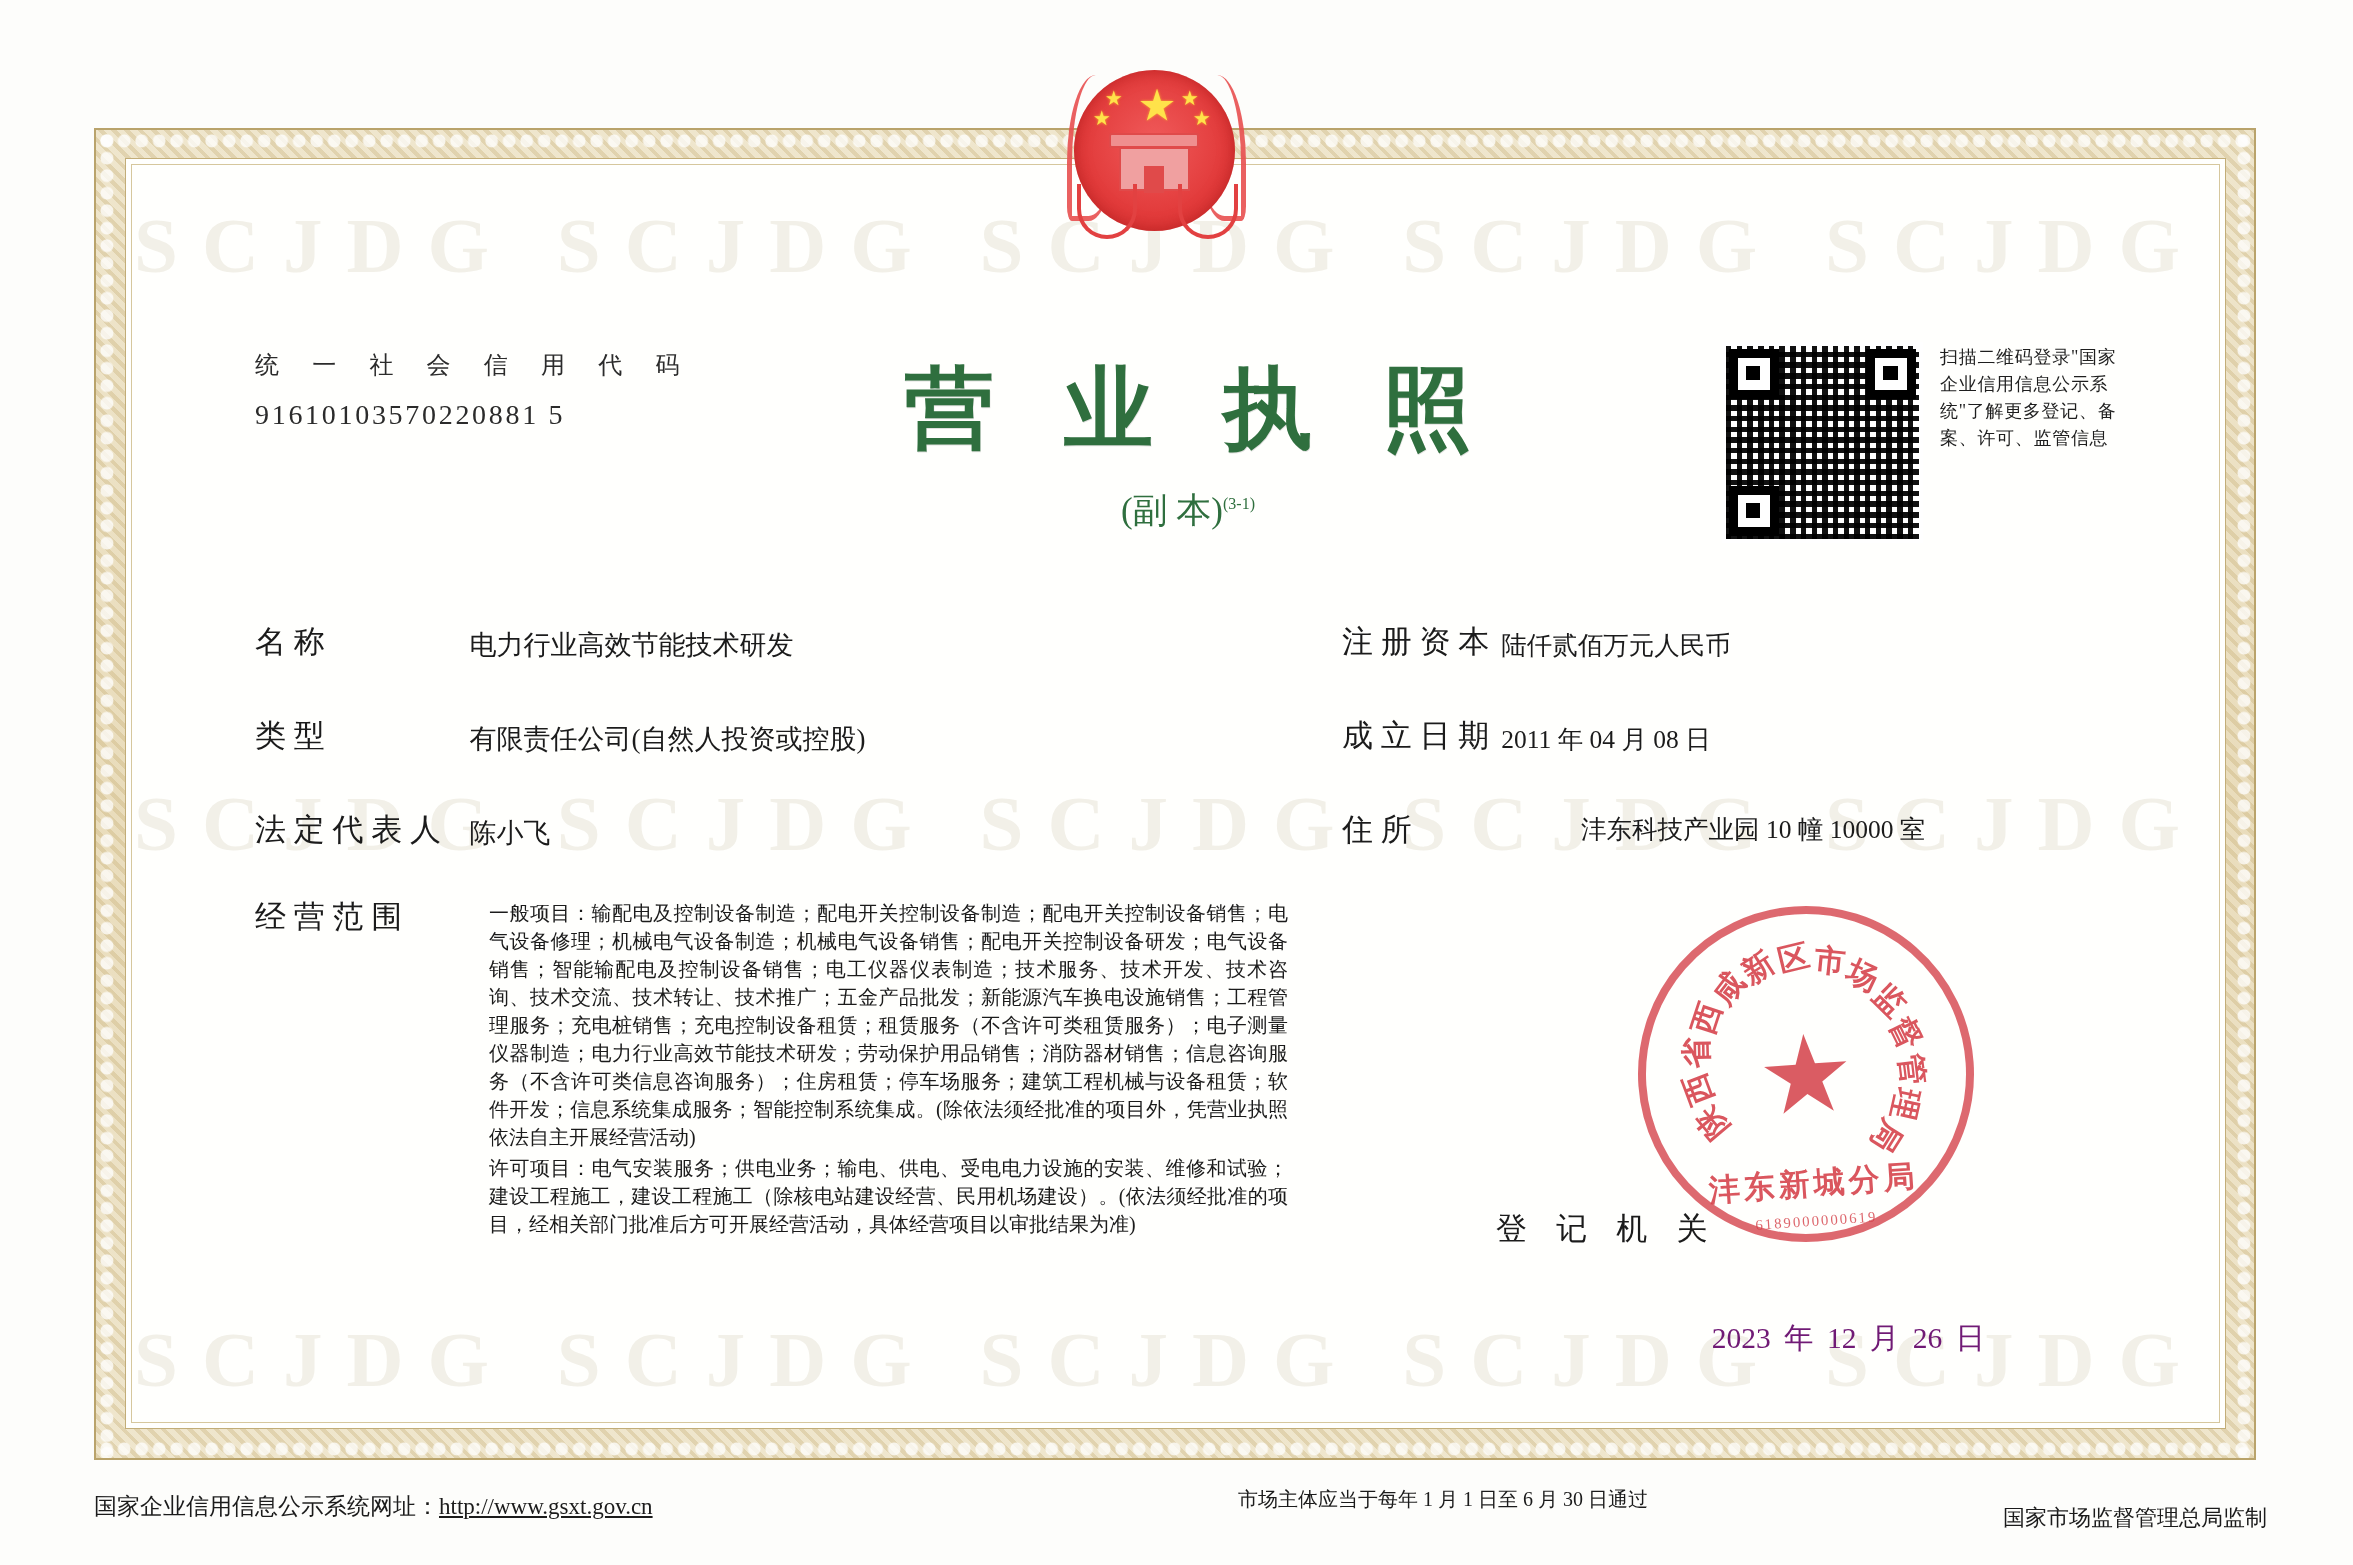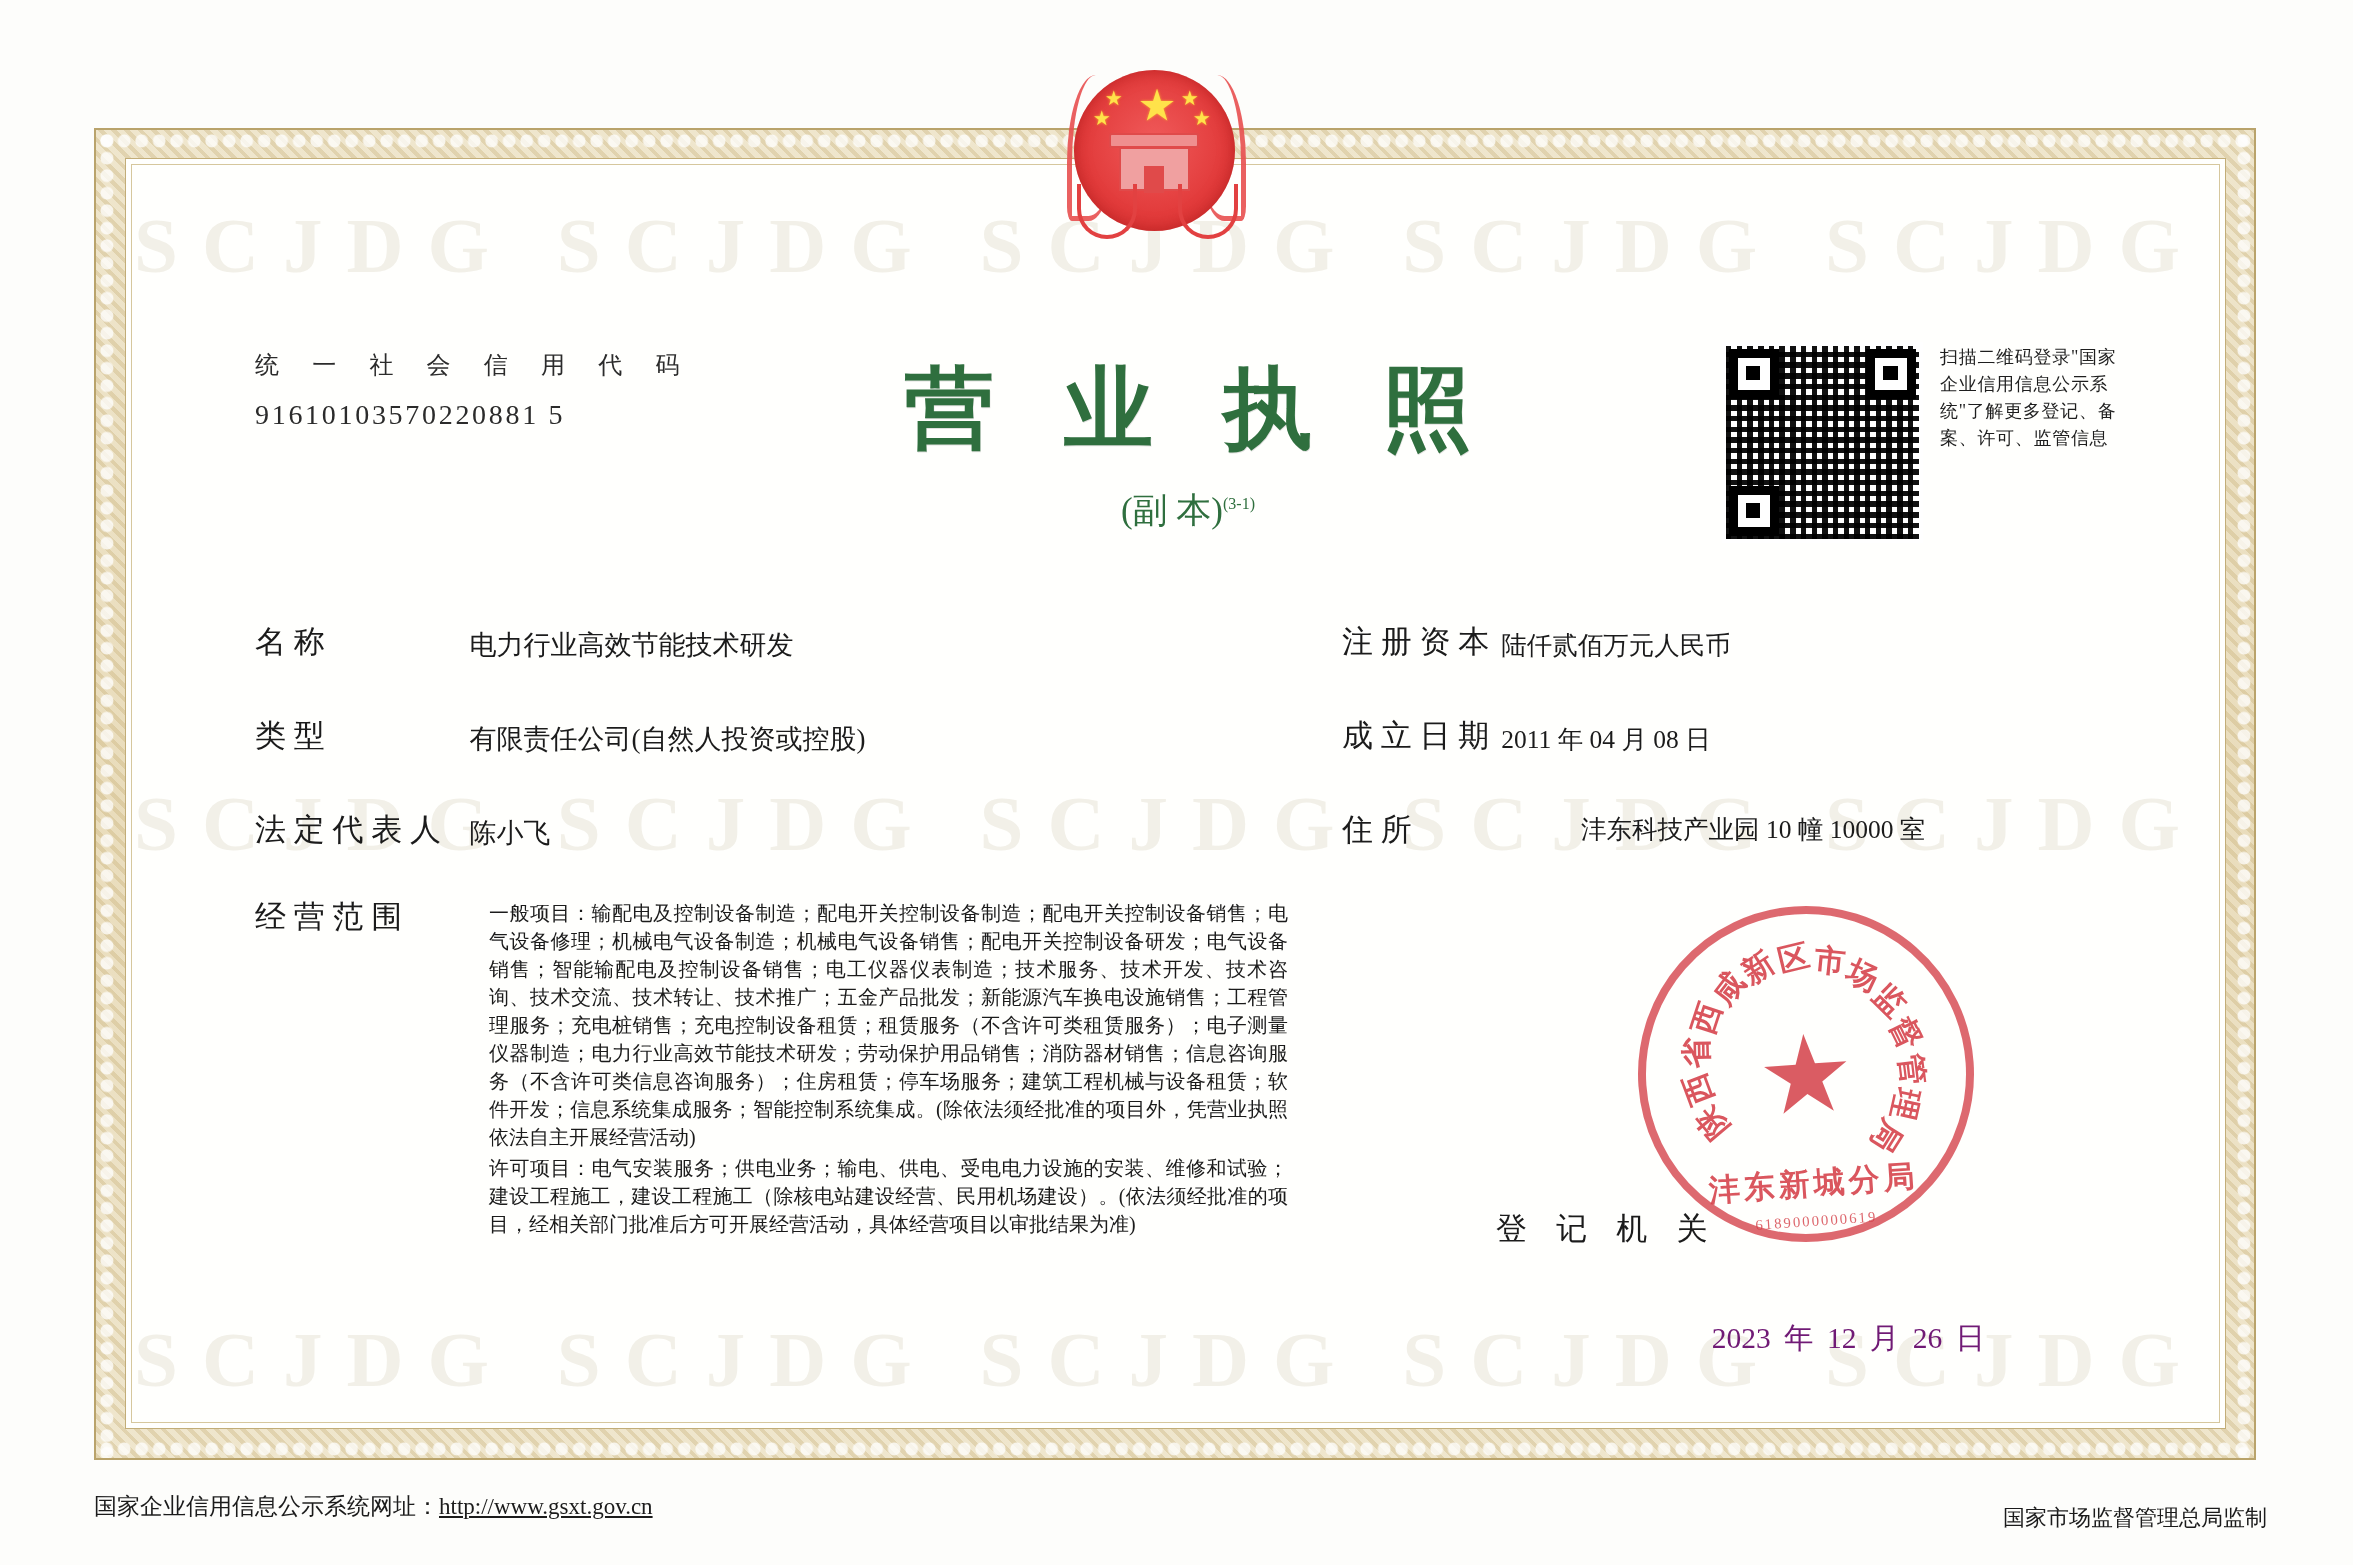--- a/index.html
+++ b/index.html
@@ -547,18 +547,19 @@
 
   <div class="issue-date">
     <span>2023</span><span>年</span><span>12</span><span>月</span><span>26</span><span>日</span>
   </div>
 
   <div class="footer">
     <div class="footer-left">
       <span>国家企业信用信息公示系统网址：</span><span class="url">http://www.gsxt.gov.cn</span>
     </div>
     <div class="footer-center">
+      <div>市场主体应当于每年 1 月 1 日至 6 月 30 日通过</div>
     </div>
     <div class="footer-right">国家市场监督管理总局监制</div>
   </div>
 
 </div>
 
 
 </body></html>

